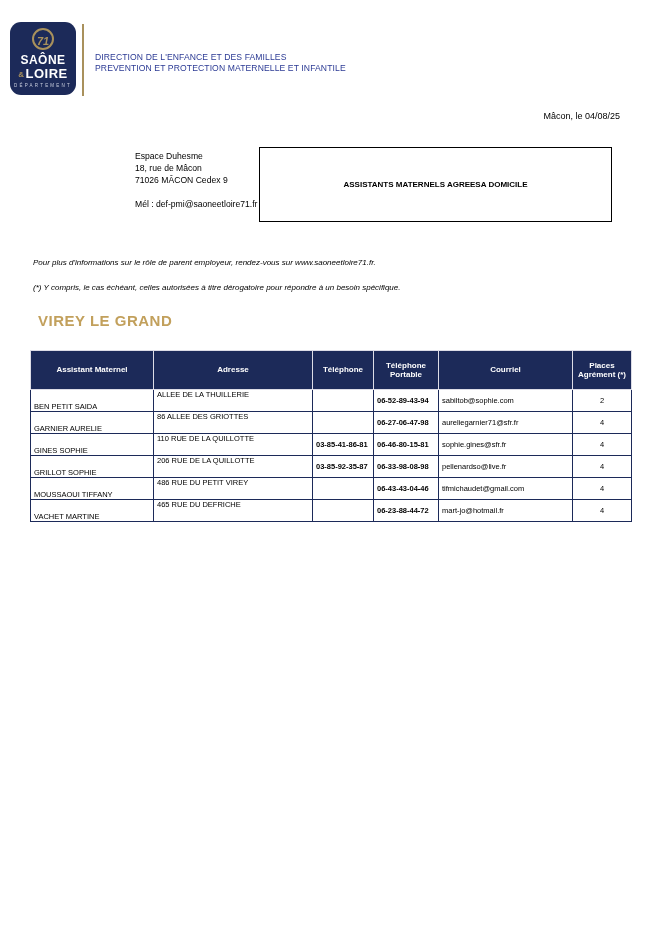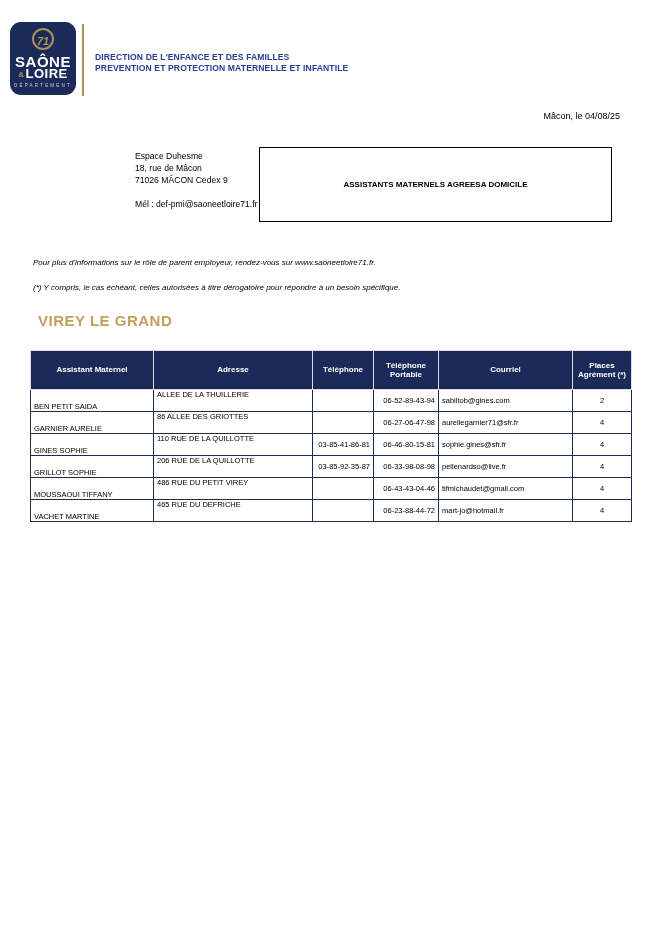--- a/index.html
+++ b/index.html
@@ -13,35 +13,35 @@
     background:#1c2a59;border-radius:11px;text-align:center;
   }
   .logo-emblem{
     position:absolute;left:50%;top:6px;transform:translateX(-50%);
     width:22px;height:22px;border:2px solid #a9915c;border-radius:50%;
     color:#a9915c;font-size:11px;font-weight:bold;font-style:italic;
     line-height:22px;box-sizing:border-box;
   }
   .logo-saone{
     position:absolute;left:0;right:0;top:31px;color:#ffffff;font-weight:bold;
-    font-size:15px;letter-spacing:.5px;
+    font-size:12px;letter-spacing:.5px;
   }
   .logo-loire{
     position:absolute;left:0;right:0;top:44px;color:#ffffff;font-weight:bold;
     font-size:13px;letter-spacing:.5px;
   }
   .logo-loire .amp{color:#a9915c;font-size:8px;vertical-align:1px;margin-right:1px;}
   .logo-dept{
     position:absolute;left:0;right:0;top:61px;color:#c9cedd;
     font-size:4.5px;letter-spacing:2.2px;
   }
   .logo-divider{position:absolute;left:82px;top:24px;width:2px;height:72px;background:#a9915c;}
   
   .dept-title{
-    position:absolute;left:95px;top:52px;color:#2b3a94;font-weight:bold;
+    position:absolute;left:95px;top:52px;color:#2b3a94;font-weight:normal;
     font-size:8.6px;line-height:11px;letter-spacing:.1px;
   }
   .date-line{position:absolute;left:440px;top:111px;width:180px;text-align:right;font-size:9px;}
   
   .sender-line{position:absolute;left:99px;font-size:8.6px;padding-left:36px;}
   
   .title-box{
     position:absolute;left:259px;top:147px;width:353px;height:75px;border:1px solid #000;
     display:flex;flex-direction:row;align-items:center;justify-content:center;
     font-size:8px;font-weight:bold;line-height:10px;text-align:center;box-sizing:border-box;
@@ -60,21 +60,21 @@
   table.am th{
     background:#1c2a59;color:#ffffff;font-weight:bold;font-size:8px;line-height:9.5px;
     text-align:center;vertical-align:middle;border:1px solid #dcdce6;padding:2px 1px;height:34px;
   }
   table.am td{
     border:1px solid #1c2a59;font-size:7.5px;height:21px;padding:0 3px;
     overflow:hidden;white-space:nowrap;
   }
   td.c-name{vertical-align:bottom;padding-bottom:4px;}
   td.c-addr{vertical-align:top;padding-top:1px;}
-  td.c-tel,td.c-mob{text-align:right;vertical-align:middle;padding-right:4px;}
+  td.c-tel,td.c-mob{text-align:left;vertical-align:middle;padding-right:4px;font-weight:bold;}
   td.c-mail{vertical-align:middle;}
   td.c-places{text-align:center;vertical-align:middle;}
   
   .footer{
     position:absolute;left:30px;top:892px;width:601px;height:30px;
     border:1px solid #c9c9c9;box-sizing:border-box;display:flex;align-items:stretch;
   }
   .footer-page{
     width:60px;border-right:1px solid #c9c9c9;display:flex;align-items:center;justify-content:center;
     font-size:7.5px;color:#3a4456;
@@ -142,21 +142,21 @@
         <th>Courriel</th>
         <th>Places Agrément (*)</th>
       </tr>
     </thead>
     <tbody>
       <tr>
         <td class="c-name">BEN PETIT SAIDA</td>
         <td class="c-addr">ALLEE DE LA THUILLERIE</td>
         <td class="c-tel"></td>
         <td class="c-mob">06-52-89-43-94</td>
-        <td class="c-mail">sabiltob@gines.com</td>
+        <td class="c-mail">sabiltob@sophie.com</td>
         <td class="c-places">2</td>
       </tr>
       <tr>
         <td class="c-name">GARNIER AURELIE</td>
         <td class="c-addr">86  ALLEE DES GRIOTTES</td>
         <td class="c-tel"></td>
         <td class="c-mob">06-27-06-47-98</td>
         <td class="c-mail">aureliegarnier71@sfr.fr</td>
         <td class="c-places">4</td>
       </tr>

